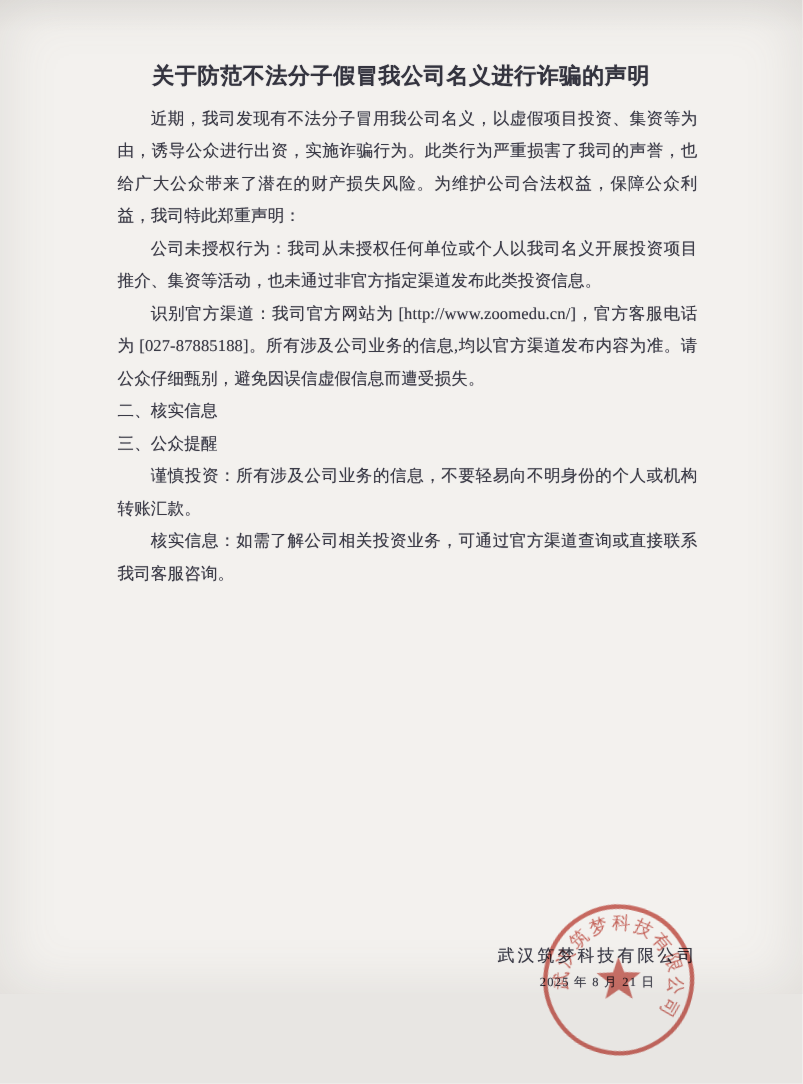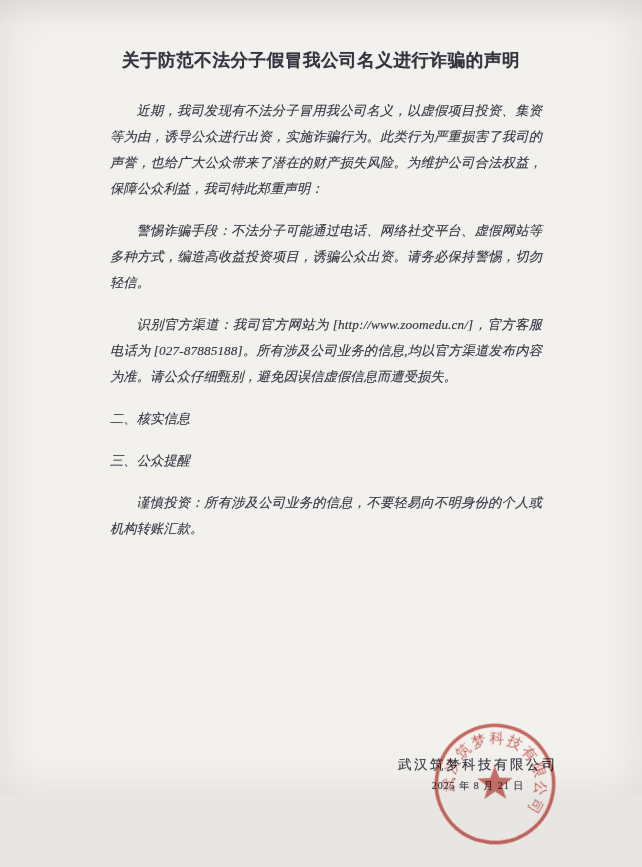--- a/index.html
+++ b/index.html
@@ -31,21 +31,21 @@
   .doc-body {
     position: absolute;
     left: 94px; top: 82px; width: 464px;
     font-size: 13.25px;
     line-height: 26px;
     text-align: justify;
     text-justify: inter-ideograph;
     letter-spacing: 0.1px;
     text-shadow: 0 0 0.7px rgba(58, 58, 70, 0.5);
   }
-  .doc-body p { margin: 16px; font-style: italic; }
+  .doc-body p { margin: 0; }
   .doc-body p.indent { text-indent: 2em; }
   .doc-body p.heading { text-indent: 0; }
   .signature {
     position: absolute;
     top: 756px; right: 84px;
     text-align: center;
     text-shadow: 0 0 0.7px rgba(58, 58, 70, 0.5);
   }
   .signature .company {
     font-size: 13.5px;
@@ -72,25 +72,26 @@
 </style>
 </head>
 <body>
 
 <div class="page">
 
   <div class="doc-title">关于防范不法分子假冒我公司名义进行诈骗的声明</div>
 
   <div class="doc-body">
       <p class="indent">近期，我司发现有不法分子冒用我公司名义，以虚假项目投资、集资等为由，诱导公众进行出资，实施诈骗行为。此类行为严重损害了我司的声誉，也给广大公众带来了潜在的财产损失风险。为维护公司合法权益，保障公众利益，我司特此郑重声明：</p>
-      <p class="indent">警惕诈骗手段：不法分子可能通过电话、网络社交平台、虚假网站等多种方式，编造高收益投资项目，诱骗公众出资。请务必保持警惕，切勿轻信。</p>
+      <p class="indent">公司未授权行为：我司从未授权任何单位或个人以我司名义开展投资项目推介、集资等活动，也未通过非官方指定渠道发布此类投资信息。</p>
       <p class="indent">识别官方渠道：我司官方网站为 [http://www.zoomedu.cn/]，官方客服电话为 [027-87885188]。所有涉及公司业务的信息,均以官方渠道发布内容为准。请公众仔细甄别，避免因误信虚假信息而遭受损失。</p>
       <p class="heading">二、核实信息</p>
       <p class="heading">三、公众提醒</p>
       <p class="indent">谨慎投资：所有涉及公司业务的信息，不要轻易向不明身份的个人或机构转账汇款。</p>
+      <p class="indent">核实信息：如需了解公司相关投资业务，可通过官方渠道查询或直接联系我司客服咨询。</p>
     </div>
 
   <div class="signature">
     <div class="company">武汉筑梦科技有限公司</div>
     <div class="date">2025 年 8 月 21 日</div>
   </div>
 
   <svg class="seal" viewBox="0 0 170 170" xmlns="http://www.w3.org/2000/svg">
     <circle cx="85" cy="85" r="60" fill="none" stroke="#bf3a2f" stroke-width="3.6" opacity="0.9"></circle>
     <polygon points="80.1,66.7 87.8,77.7 100.9,74.7 92.8,85.4 99.8,97.0 87.0,92.5 78.2,102.7 78.5,89.3 66.0,84.0 78.9,80.1" fill="#bf3a2f" opacity="0.85"></polygon>

